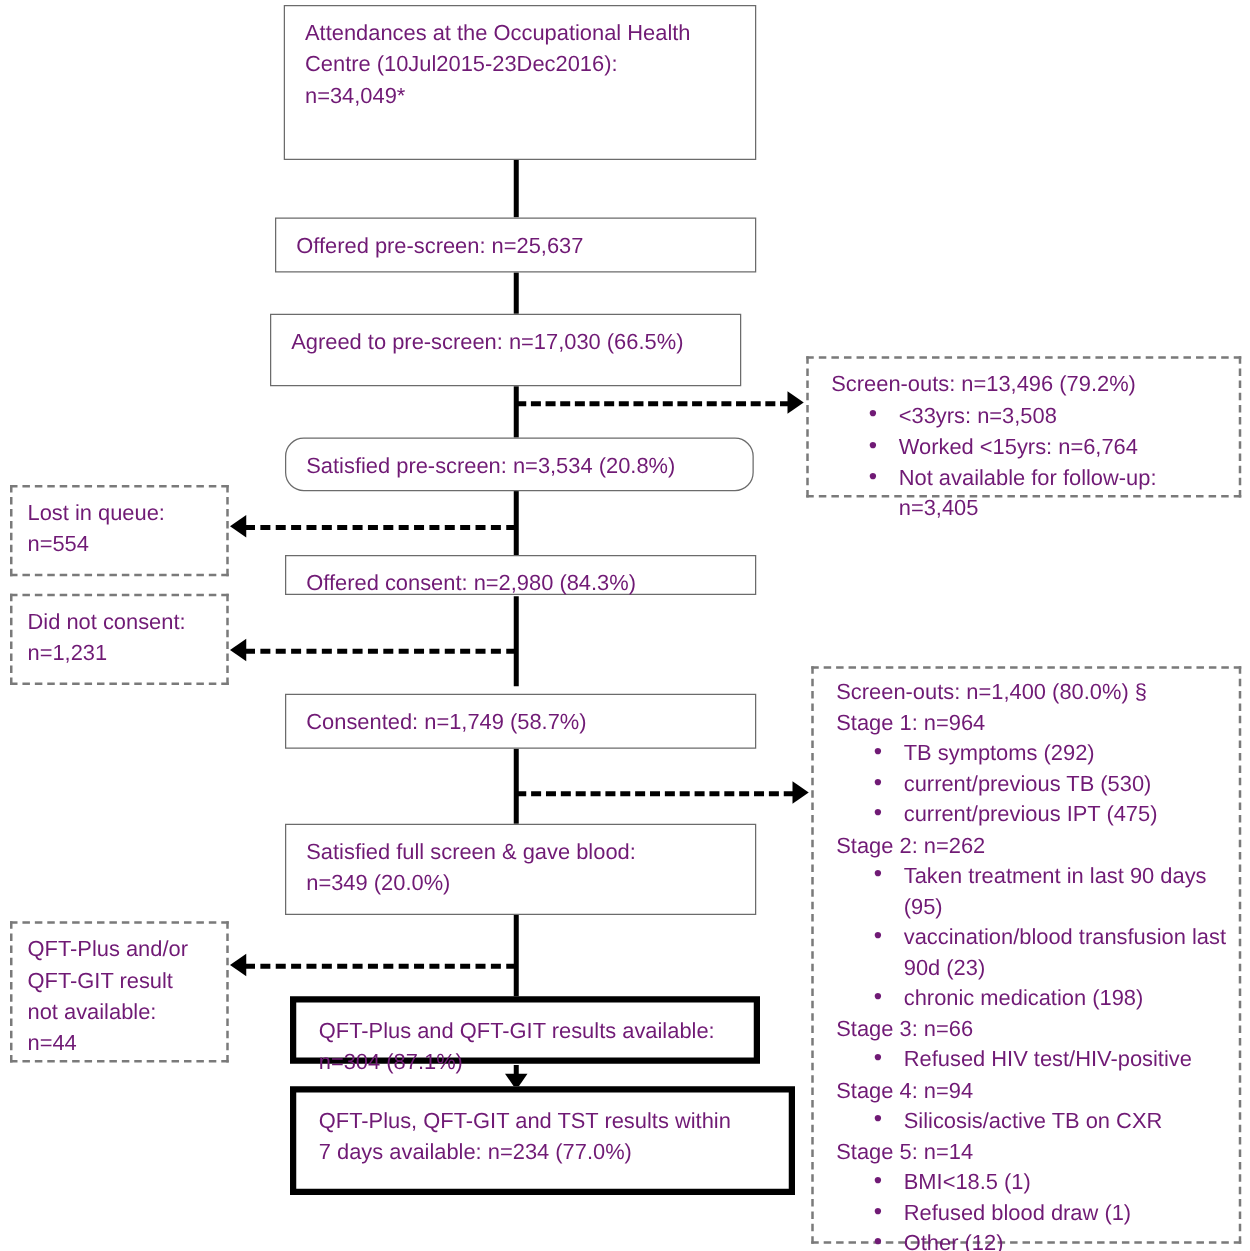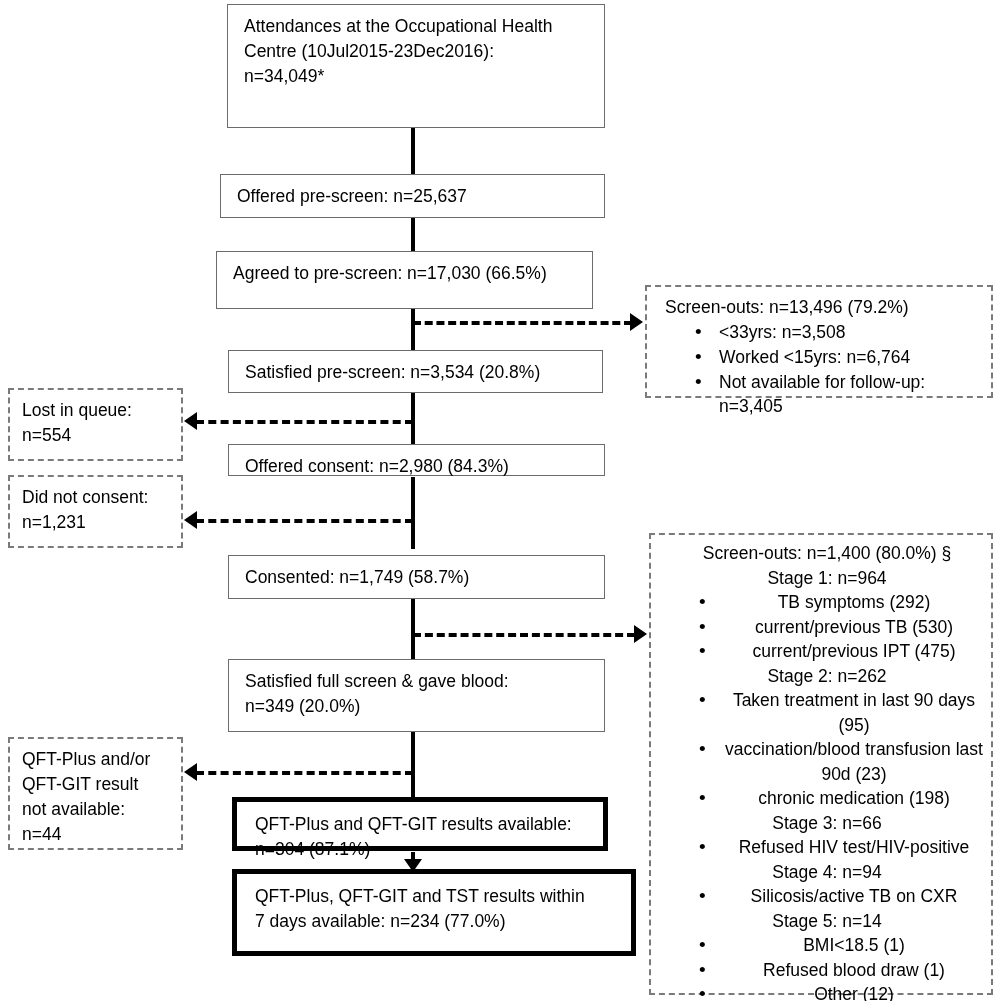--- a/index.html
+++ b/index.html
@@ -17,21 +17,21 @@
     height: 1001px;
     background: #ffffff;
     overflow: hidden;
   }
   .node {
     position: absolute;
     box-sizing: border-box;
     background: #ffffff;
     font-size: 17.5px;
     line-height: 1.42;
-    color: #000000;
+    color: #701a75;
   }
   .solid-box {
     border: 1.5px solid #6b6b6b;
     padding: 9px 14px 9px 16px;
   }
   .bold-box {
     border: 5px solid #000000;
     padding: 10px 12px 10px 18px;
   }
   .dashed-box {
@@ -128,21 +128,21 @@
   </div>
 
   <div class="node solid-box" style="left:220px; top:174px; width:385px; height:44px;">
     <span class="txt">Offered pre-screen: n=25,637</span>
   </div>
 
   <div class="node solid-box" style="left:216px; top:251px; width:377px; height:58px;">
     <span class="txt">Agreed to pre-screen: n=17,030 (66.5%)</span>
   </div>
 
-  <div class="node solid-box" style="left:228px; top:350px; width:375px; height:43px;">
+  <div class="node solid-box" style="left:228px; top:350px; width:375px; height:43px;border-radius:15px;">
     <span class="txt">Satisfied pre-screen: n=3,534 (20.8%)</span>
   </div>
 
   <div class="node solid-box" style="left:228px; top:444px; width:377px; height:32px;">
     <span class="txt">Offered consent: n=2,980 (84.3%)</span>
   </div>
 
   <div class="node solid-box" style="left:228px; top:555px; width:377px; height:44px;">
     <span class="txt">Consented: n=1,749 (58.7%)</span>
   </div>
@@ -181,21 +181,21 @@
 
   <div class="node dashed-box" style="left:645px; top:285px; width:348px; height:113px; padding:8px 8px 8px 18px;">
     <span class="lead">Screen-outs: n=13,496 (79.2%)</span>
     <ul class="bullets">
       <li>&lt;33yrs: n=3,508</li>
       <li>Worked &lt;15yrs: n=6,764</li>
       <li>Not available for follow-up: n=3,405</li>
     </ul>
   </div>
 
-  <div class="node dashed-box" style="left:649px; top:533px; width:344px; height:462px; padding:6px 6px 6px 18px; font-size:17.5px; line-height:1.40;text-align:center;">
+  <div class="node dashed-box" style="left:649px; top:533px; width:344px; height:462px; padding:6px 6px 6px 18px; font-size:17.5px; line-height:1.40;">
     <span class="lead">Screen-outs: n=1,400 (80.0%) §</span>
 
     <span class="lead">Stage 1: n=964</span>
     <ul class="bullets">
       <li>TB symptoms (292)</li>
       <li>current/previous TB (530)</li>
       <li>current/previous IPT (475)</li>
     </ul>
 
     <span class="lead">Stage 2: n=262</span>

